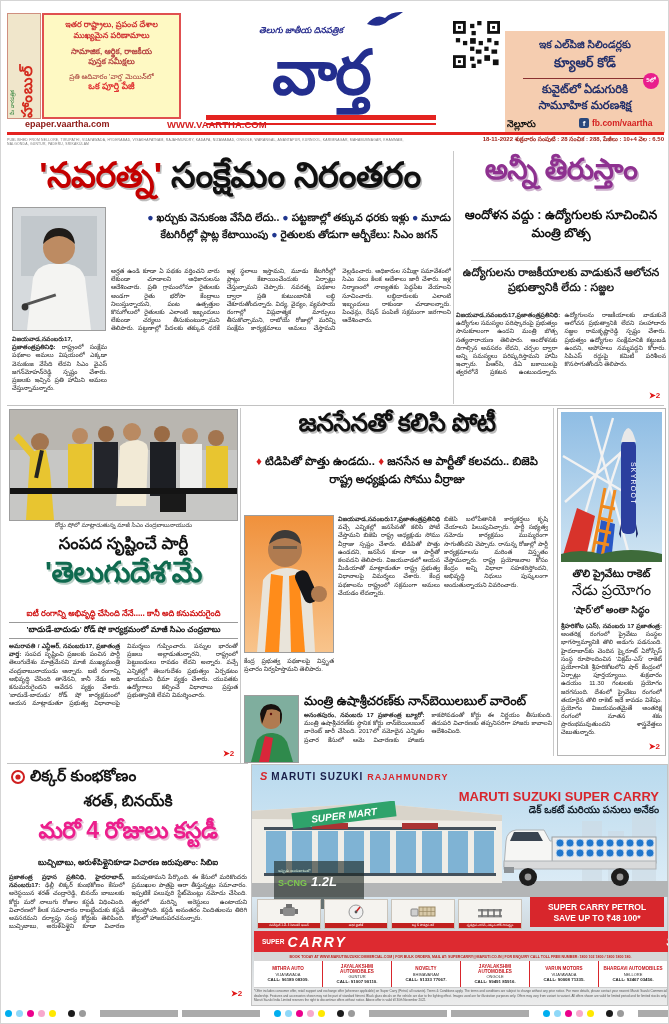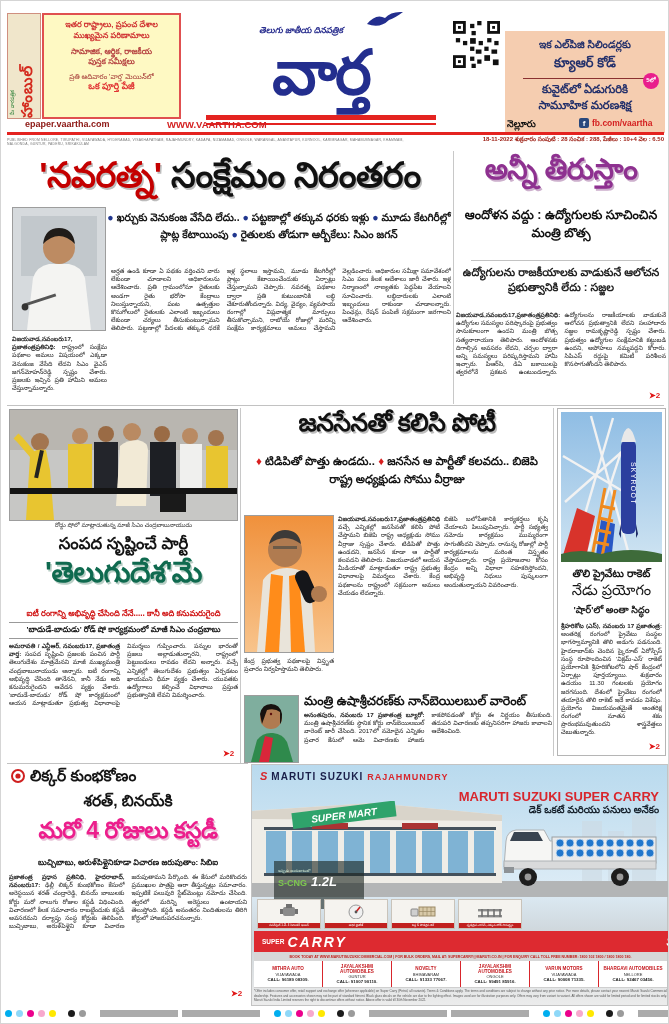--- a/index.html
+++ b/index.html
@@ -125,21 +125,21 @@
   </div>
 
   <div class="abs red-rule" style="left:6px;top:131px;width:657px;height:3px;"></div>
   <div class="abs" style="left:6px;top:137px;width:400px;font-size:3.4px;color:#777;letter-spacing:0.2px;">PUBLISHED FROM NELLORE, TIRUPATHI, VIJAYAWADA, HYDERABAD, VISAKHAPATNAM, RAJAHMUNDRY, KADAPA, NIZAMABAD, ONGOLE, WARANGAL, ANANTAPUR, KURNOOL, KARIMNAGAR, MAHABUBNAGAR, KHAMMAM, NALGONDA, GUNTUR, PADERU, SRIKAKULAM</div>
   <div class="abs" style="left:410px;top:135px;width:253px;font-size:6px;font-weight:bold;color:#9b1b10;text-align:right;">18-11-2022 శుక్రవారం సంపుటి : 28 సంచిక : 288, పేజీలు : 10+4 వెల : 6.50</div>
 
   <div class="abs ctr" style="left:8px;top:148px;width:442px;height:54px;font-size:35px;line-height:52px;white-space:nowrap;">
     <span class="hl" style="color:#c40000;">'నవరత్న'</span><span class="hl"> సంక్షేమం నిరంతరం</span>
   </div>
 
-  <div class="abs ctr" style="left:106px;top:208px;width:344px;height:58px;font-size:10.5px;font-weight:bold;line-height:1.6;color:#151515;">
+  <div class="abs ctr" style="left:106px;top:208px;width:344px;height:58px;font-size:10.5px;font-weight:bold;line-height:1.6;color:#151515;padding-left:40px;">
     <span class="dot">●</span>
     <span>ఖర్చుకు వెనుకంజ వేసేది లేదు..</span>
     <span class="dot">●</span>
     <span>పట్టణాల్లో తక్కువ ధరకు ఇళ్లు</span>
     <span class="dot">●</span>
     <span>మూడు కేటగిరీల్లో ప్లాట్ల కేటాయింపు</span>
     <span class="dot">●</span>
     <span>రైతులకు తోడుగా ఆర్బీకేలు: సిఎం జగన్</span>
   </div>
 
@@ -305,21 +305,21 @@
     <div class="ctr" style="font-size:10.5px;font-weight:bold;color:#141414;margin-top:5px;">తొలి ప్రైవేటు రాకెట్</div>
     <div class="ctr" style="font-size:14.5px;font-weight:normal;color:#141414;">నేడు ప్రయోగం</div>
     <div class="ctr" style="font-size:9.5px;font-weight:bold;color:#222;margin:2px 0 4px;">'షార్'లో అంతా సిద్ధం</div>
     <div class="body-text" style="height:118px;">
       <span class="dateline">శ్రీహరికోట (ఎస్), నవంబరు 17 ప్రజాతంత్ర:</span>
       <span>అంతరిక్ష రంగంలో ప్రైవేటు సంస్థల భాగస్వామ్యానికి తొలి అడుగు పడనుంది. హైదరాబాద్‌కు చెందిన స్కైరూట్ ఏరోస్పేస్ సంస్థ రూపొందించిన 'విక్రమ్-ఎస్' రాకెట్ ప్రయోగానికి శ్రీహరికోటలోని షార్ కేంద్రంలో ఏర్పాట్లు పూర్తయ్యాయి. శుక్రవారం ఉదయం 11.30 గంటలకు ప్రయోగం జరగనుంది. దేశంలో ప్రైవేటు రంగంలో తయారైన తొలి రాకెట్ ఇదే కావడం విశేషం. ప్రయోగం విజయవంతమైతే అంతరిక్ష రంగంలో నూతన శకం ప్రారంభమవుతుందని శాస్త్రవేత్తలు చెబుతున్నారు.</span>
     </div>
     <span class="cont" style="position:absolute;right:5px;bottom:4px;">➤2</span>
   </div>
 
-  <div class="abs" style="left:10px;top:766px;width:236px;display:flex;align-items:center;gap:5px;">
+  <div class="abs" style="left:10px;top:766px;width:236px;display:flex;align-items:flex-end;gap:5px;">
     <span>
       <svg width="14" height="14" viewBox="0 0 14 14">
           <circle cx="7" cy="7" r="6" fill="#fff" stroke="#cf1f1f" stroke-width="2"></circle>
           <circle cx="7" cy="7" r="2.6" fill="#cf1f1f"></circle>
         </svg>
     </span>
     <span style="font-size:15.5px;font-weight:bold;color:#141414;">లిక్కర్ కుంభకోణం</span>
   </div>
   <div class="abs ctr" style="left:8px;top:791px;width:238px;font-size:15.5px;font-weight:bold;color:#141414;">శరత్, బినయ్‌కి</div>
   <div class="abs ctr hl" style="left:8px;top:816px;width:238px;font-size:23px;color:#ec1e8c;text-shadow:1.5px 1.5px 0 #e8c3d8;">మరో 4 రోజులు కస్టడీ</div>
@@ -445,20 +445,24 @@
     </div>
     <div class="feat" style="position:absolute;left:206px;top:134px;width:62px;height:28px;">
       <span><svg width="26" height="12" viewBox="0 0 26 12">
             <rect x="1" y="2" width="24" height="2.4" fill="#8b8b8b"></rect>
             <rect x="1" y="8" width="24" height="2.4" fill="#8b8b8b"></rect>
             <path d="M5 2 V10 M11 2 V10 M17 2 V10 M23 2 V10" stroke="#707070" stroke-width="1.6"></path>
           </svg></span>
       <span class="featcap">ధృఢమైన చాసిస్, ఎక్కువ లోడ్ సామర్థ్యం</span>
     </div>
 
+    <div class="offerbox" style="position:absolute;left:278px;top:132px;width:134px;height:30px;">
+      <div style="font-size:8.5px;font-weight:bold;">SUPER CARRY PETROL</div>
+      <div style="font-size:8.5px;font-weight:bold;">SAVE UP TO ₹48 100*</div>
+    </div>
 
     <div class="scbar" style="position:absolute;left:2px;top:166px;width:413px;height:21px;padding:0 8px;">
       <span style="font-size:6.5px;font-weight:bold;margin-right:3px;">SUPER</span>
       <span style="font-size:14px;font-weight:bold;font-style:italic;letter-spacing:2px;">CARRY</span>
       <span style="margin-left:auto;font-size:13px;font-weight:bold;font-style:italic;">S</span>
     </div>
 
     <div style="position:absolute;left:2px;top:187px;width:413px;height:9px;background:#d7d7d7;display:flex;align-items:center;justify-content:center;">
       <span style="font-size:3.6px;font-weight:bold;color:#c0201c;">BOOK TODAY AT WWW.MARUTISUZUKICOMMERCIAL.COM | FOR BULK ORDERS, MAIL AT: SUPERCARRY@MARUTI.CO.IN | FOR ENQUIRY CALL TOLL FREE NUMBER: 1800 102 1800 / 1800 1800 180.</span>
     </div>

